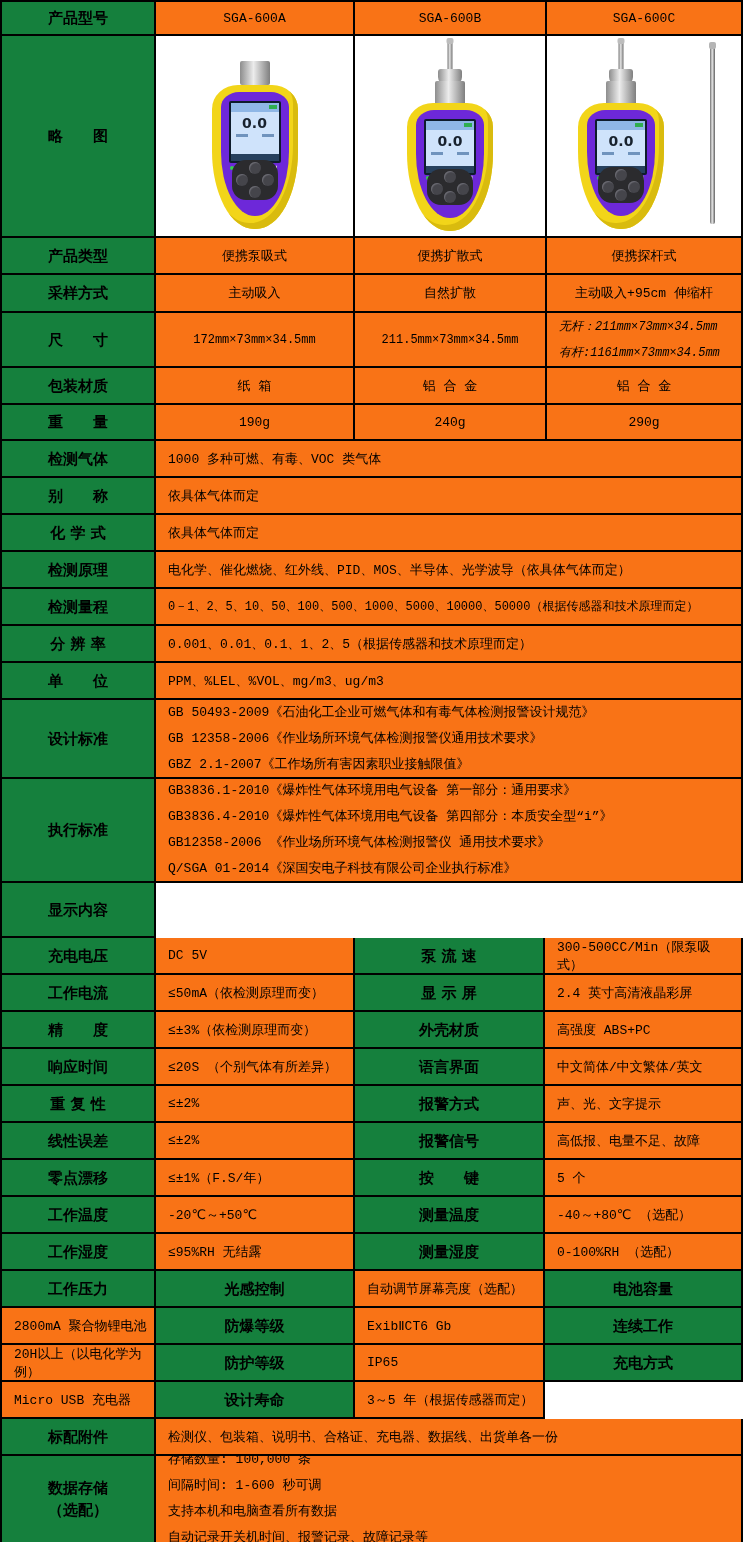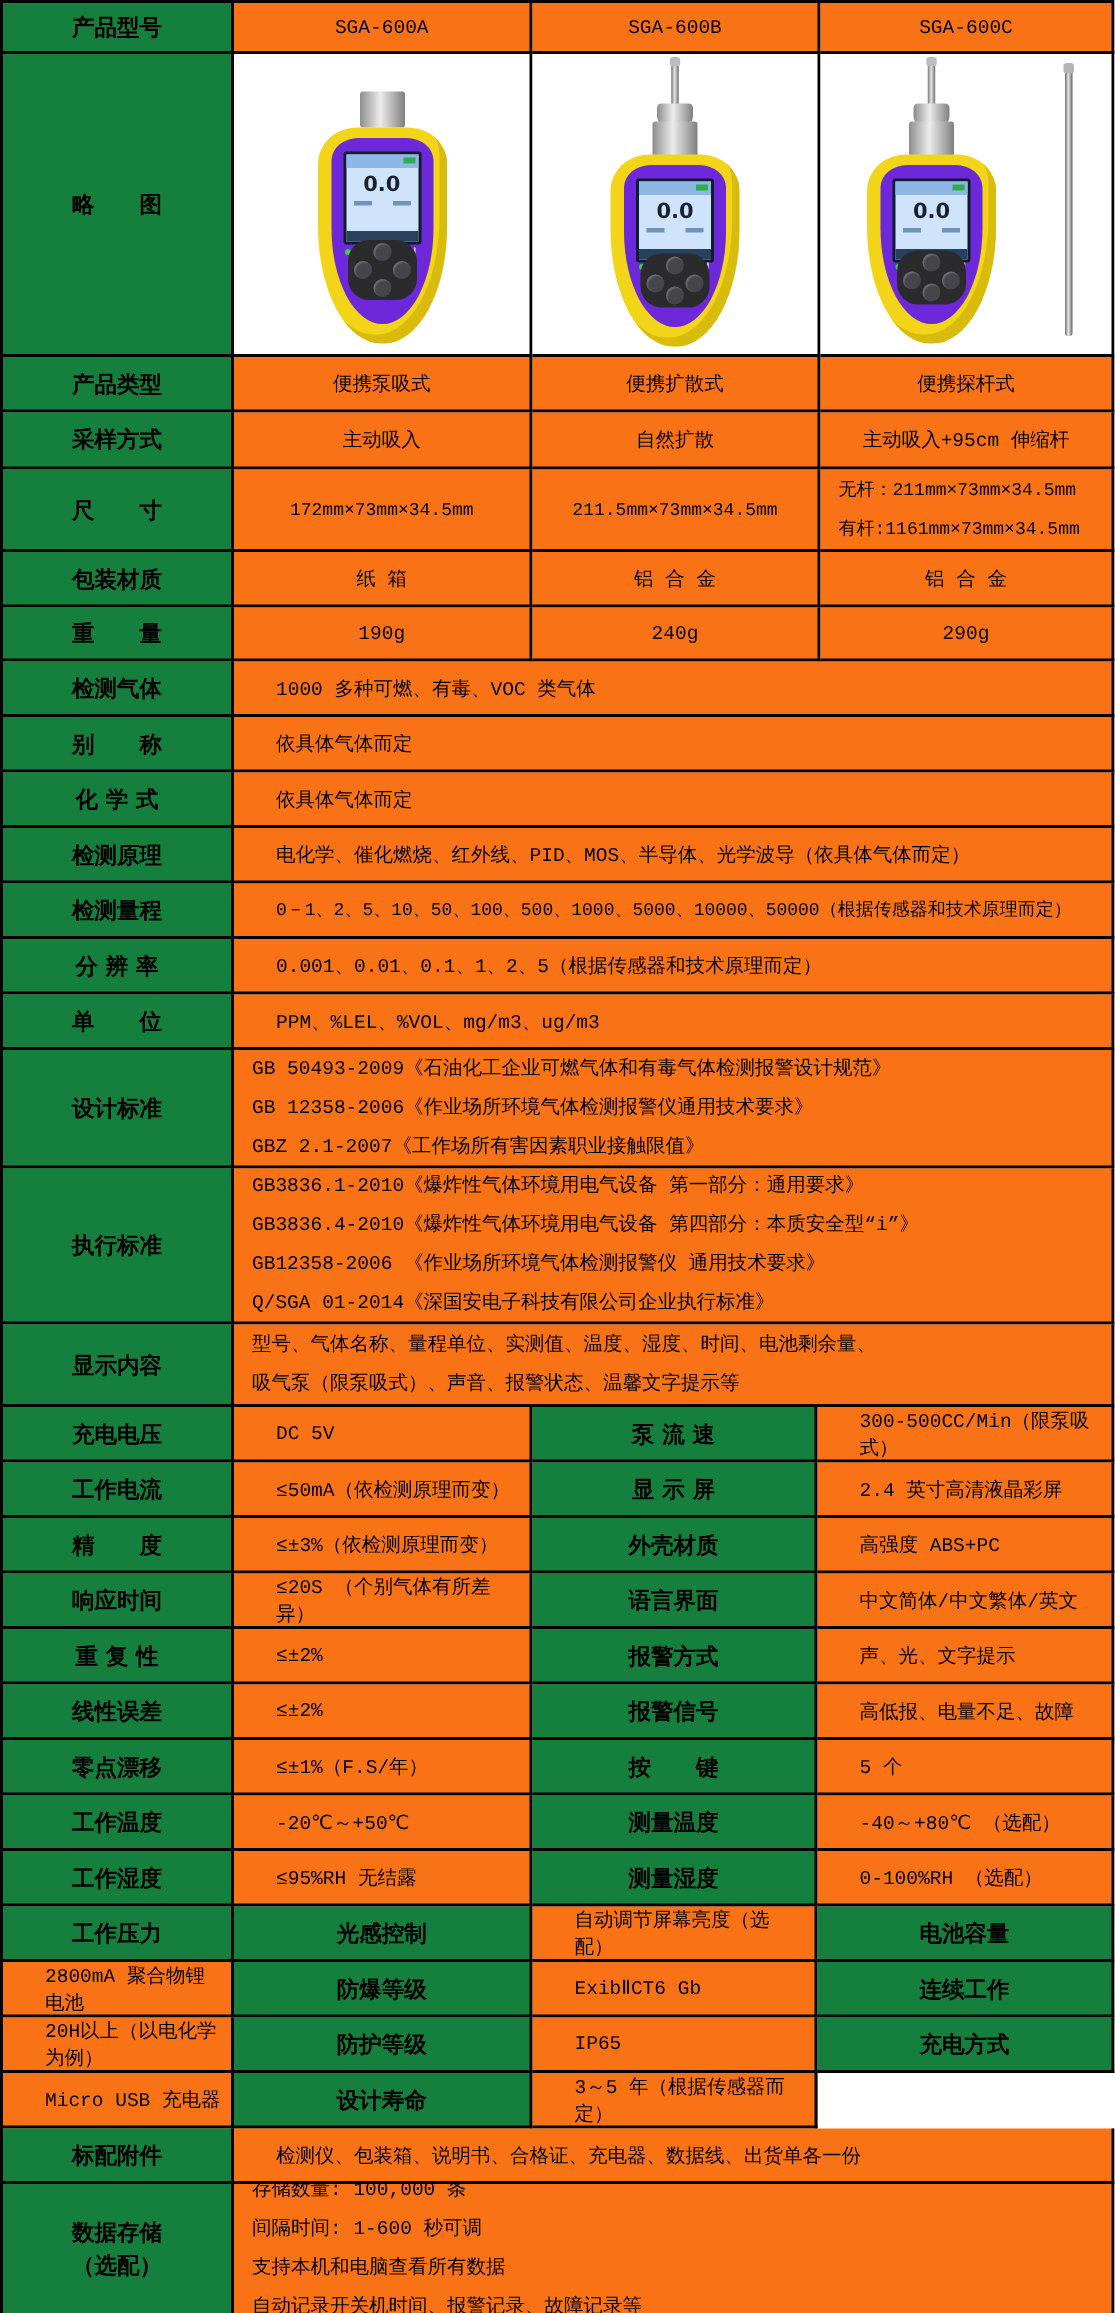--- a/index.html
+++ b/index.html
@@ -7,26 +7,26 @@
          font-family:"Liberation Mono","DejaVu Sans",sans-serif;color:#000;}
   .grid{display:grid;}
   .grid>div{border-right:2px solid #000;border-bottom:2px solid #000;box-sizing:border-box;overflow:hidden;}
   .t3{grid-template-columns:154px 199px 192px 196px;grid-template-rows:34px 202px 37px 38px 55px 37px 36px;}
   .tf1{grid-template-columns:154px 587px;grid-template-rows:37px 37px 37px 37px 37px 37px 37px 79px 104px 55px;}
   .t2{grid-template-columns:154px 199px 190px 198px;grid-auto-rows:37px;}
   .tf2{grid-template-columns:154px 587px;grid-template-rows:37px 88px;}
   .lbl{background:#15803d;display:flex;flex-direction:column;align-items:center;justify-content:center;
        text-align:center;font-weight:bold;font-size:15px;font-family:"DejaVu Sans",sans-serif;line-height:22px;}
   .val{background:#f97316;display:flex;align-items:center;justify-content:center;text-align:center;font-size:13px;}
-  .val.left{justify-content:flex-start;text-align:left;padding-left:28px;padding-right:6px;}
+  .val.left{justify-content:flex-start;text-align:left;padding-left:12px;padding-right:6px;}
   .val.col{flex-direction:column;align-items:flex-start;justify-content:center;text-align:left;
            padding-left:12px;padding-right:6px;}
   .val.col div{line-height:26px;white-space:nowrap;}
   .val.tight{font-size:12px;white-space:nowrap;}
-  .dimc div{line-height:24px;white-space:nowrap;}
+  .dimc div{line-height:24px;white-space:nowrap;font-style:italic;}
   .img-cell{background:#fff;position:relative;}
   
   .device{position:relative;width:104px;height:192px;margin:5px auto 0 auto;}
   .cap{position:absolute;left:50%;transform:translateX(-50%);width:30px;height:24px;border-radius:2px;
        background:linear-gradient(90deg,#8d8d8d,#ececec 45%,#7f7f7f);}
   .tube{position:absolute;left:50%;transform:translateX(-50%);top:0;width:5px;height:32px;border-radius:2px;
         background:linear-gradient(90deg,#777,#e4e4e4 45%,#6f6f6f);}
   .tube:before{content:"";position:absolute;top:-3px;left:-1px;width:7px;height:6px;border-radius:2px;
         background:#bdbdbd;}
   .cone{position:absolute;left:50%;transform:translateX(-50%);top:28px;width:24px;height:16px;
@@ -226,24 +226,20 @@
 
     <div class="lbl">执行标准</div>
     <div class="val col">
       <div>GB3836.1-2010《爆炸性气体环境用电气设备  第一部分：通用要求》</div>
       <div>GB3836.4-2010《爆炸性气体环境用电气设备  第四部分：本质安全型“i”》</div>
       <div>GB12358-2006 《作业场所环境气体检测报警仪  通用技术要求》</div>
       <div>Q/SGA 01-2014《深国安电子科技有限公司企业执行标准》</div>
     </div>
 
     <div class="lbl">显示内容</div>
-    <div class="val col">
-      <div>型号、气体名称、量程单位、实测值、温度、湿度、时间、电池剩余量、</div>
-      <div>吸气泵（限泵吸式）、声音、报警状态、温馨文字提示等</div>
-    </div>
   </div>
 
   <div class="grid t2">
     <div class="lbl">充电电压</div>
     <div class="val left">DC 5V</div>
     <div class="lbl">泵 流 速</div>
     <div class="val left">300-500CC/Min（限泵吸式）</div>
 
     <div class="lbl">工作电流</div>
     <div class="val left">≤50mA（依检测原理而变）</div>

